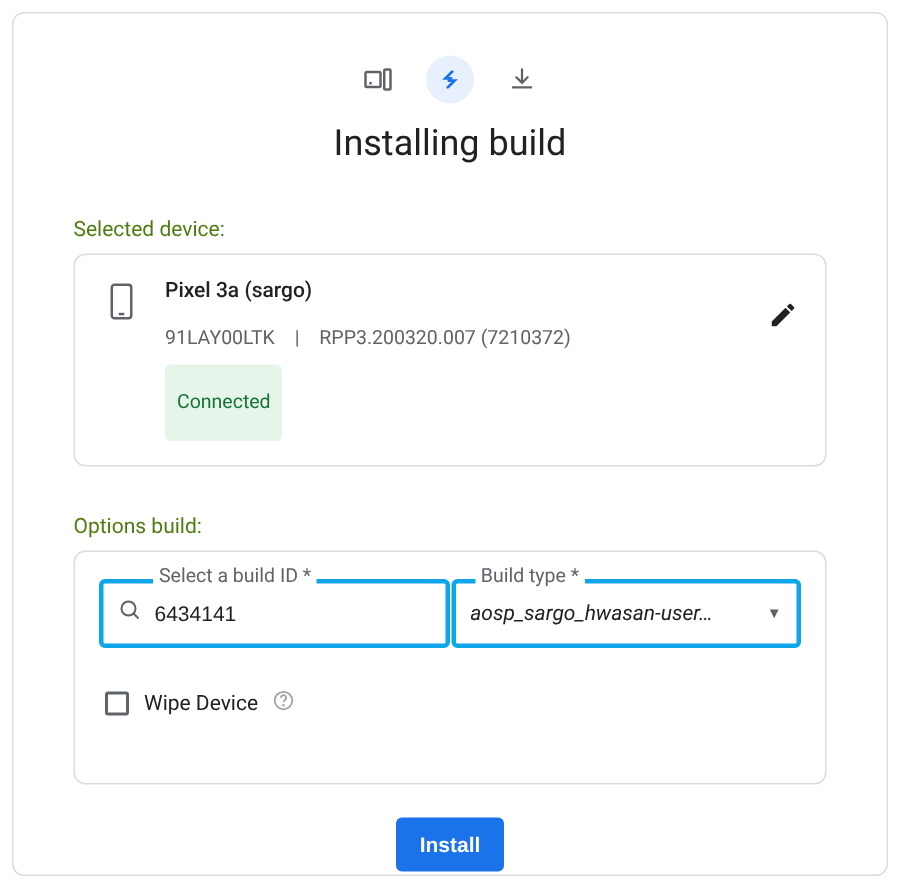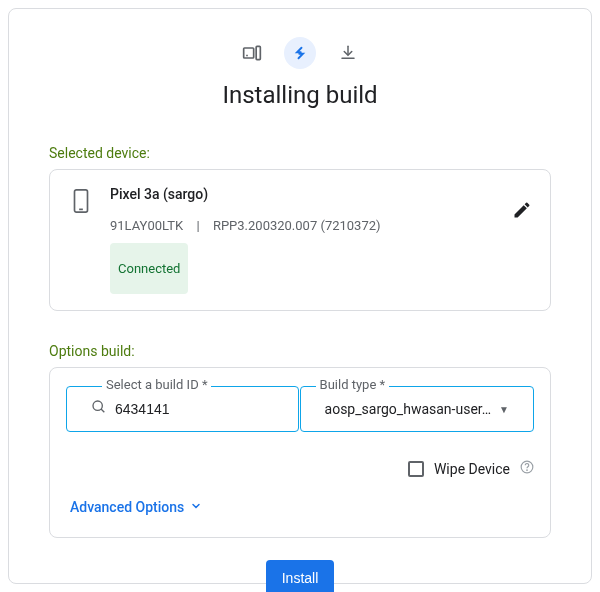--- a/index.html
+++ b/index.html
@@ -105,26 +105,26 @@
     .build-row {
       display: flex;
       gap: 1px;
       margin-bottom: 28px;
     }
     .field {
       position: relative;
       flex: 1;
     }
     .field-border {
-      border: 1px solid #0ea5e9;
+      border: 3px solid #0ea5e9;
       border-radius: 4px;
       height: 46px;
       display: flex;
       align-items: center;
-      padding: 0 24px;
+      padding: 0 10px;
       gap: 8px;
     }
     .field-label {
       position: absolute;
       top: -9px;
       left: 36px;
       background: #fff;
       padding: 0 4px;
       font-size: 13px;
       color: #5f6368;
@@ -140,32 +140,32 @@
       width: 100%;
       background: transparent;
     }
     .field-select {
       font-size: 14px;
       color: #202124;
       white-space: nowrap;
       overflow: hidden;
       text-overflow: ellipsis;
       flex: 1;
+      font-style: italic;
     }
     .dropdown-arrow {
       color: #5f6368;
       font-size: 10px;
     }
     .checkbox-row {
       display: flex;
       align-items: center;
       gap: 10px;
       margin-bottom: 22px;
       margin-left: 4px;
-      justify-content: flex-end;
     }
     .checkbox {
       width: 16px;
       height: 16px;
       border: 2px solid #5f6368;
       border-radius: 2px;
     }
     .checkbox-label {
       font-size: 14px;
       color: #202124;
@@ -189,21 +189,21 @@
       justify-content: center;
       margin-top: 22px;
     }
     .install-btn {
       background: #1a73e8;
       color: #fff;
       border: none;
       border-radius: 4px;
       padding: 10px 16px;
       font-size: 14px;
-      font-weight: 400;
+      font-weight: 700;
       cursor: pointer;
     }
     .search-icon {
       color: #5f6368;
     }
   </style>
 </head>
 <body>
 
 <div class="card">
@@ -288,27 +288,19 @@
       <span class="checkbox-label">Wipe Device</span>
       <span class="help-icon">
         <svg width="14" height="14" viewBox="0 0 24 24" fill="none" stroke="currentColor" stroke-width="2">
           <circle cx="12" cy="12" r="10"></circle>
           <path d="M9 9a3 3 0 1 1 4.5 2.6C12.5 12.5 12 13 12 14"></path>
           <circle cx="12" cy="17.5" r="0.5" fill="currentColor"></circle>
         </svg>
       </span>
     </div>
 
-    <div class="adv-options">
-      <span>Advanced Options</span>
-      <span>
-        <svg width="12" height="12" viewBox="0 0 24 24" fill="none" stroke="currentColor" stroke-width="3" stroke-linecap="round">
-          <path d="M6 9 L12 15 L18 9"></path>
-        </svg>
-      </span>
-    </div>
   </div>
 
   <div class="install-row">
     <button class="install-btn">Install</button>
   </div>
 
 </div>
 
 </body></html>

